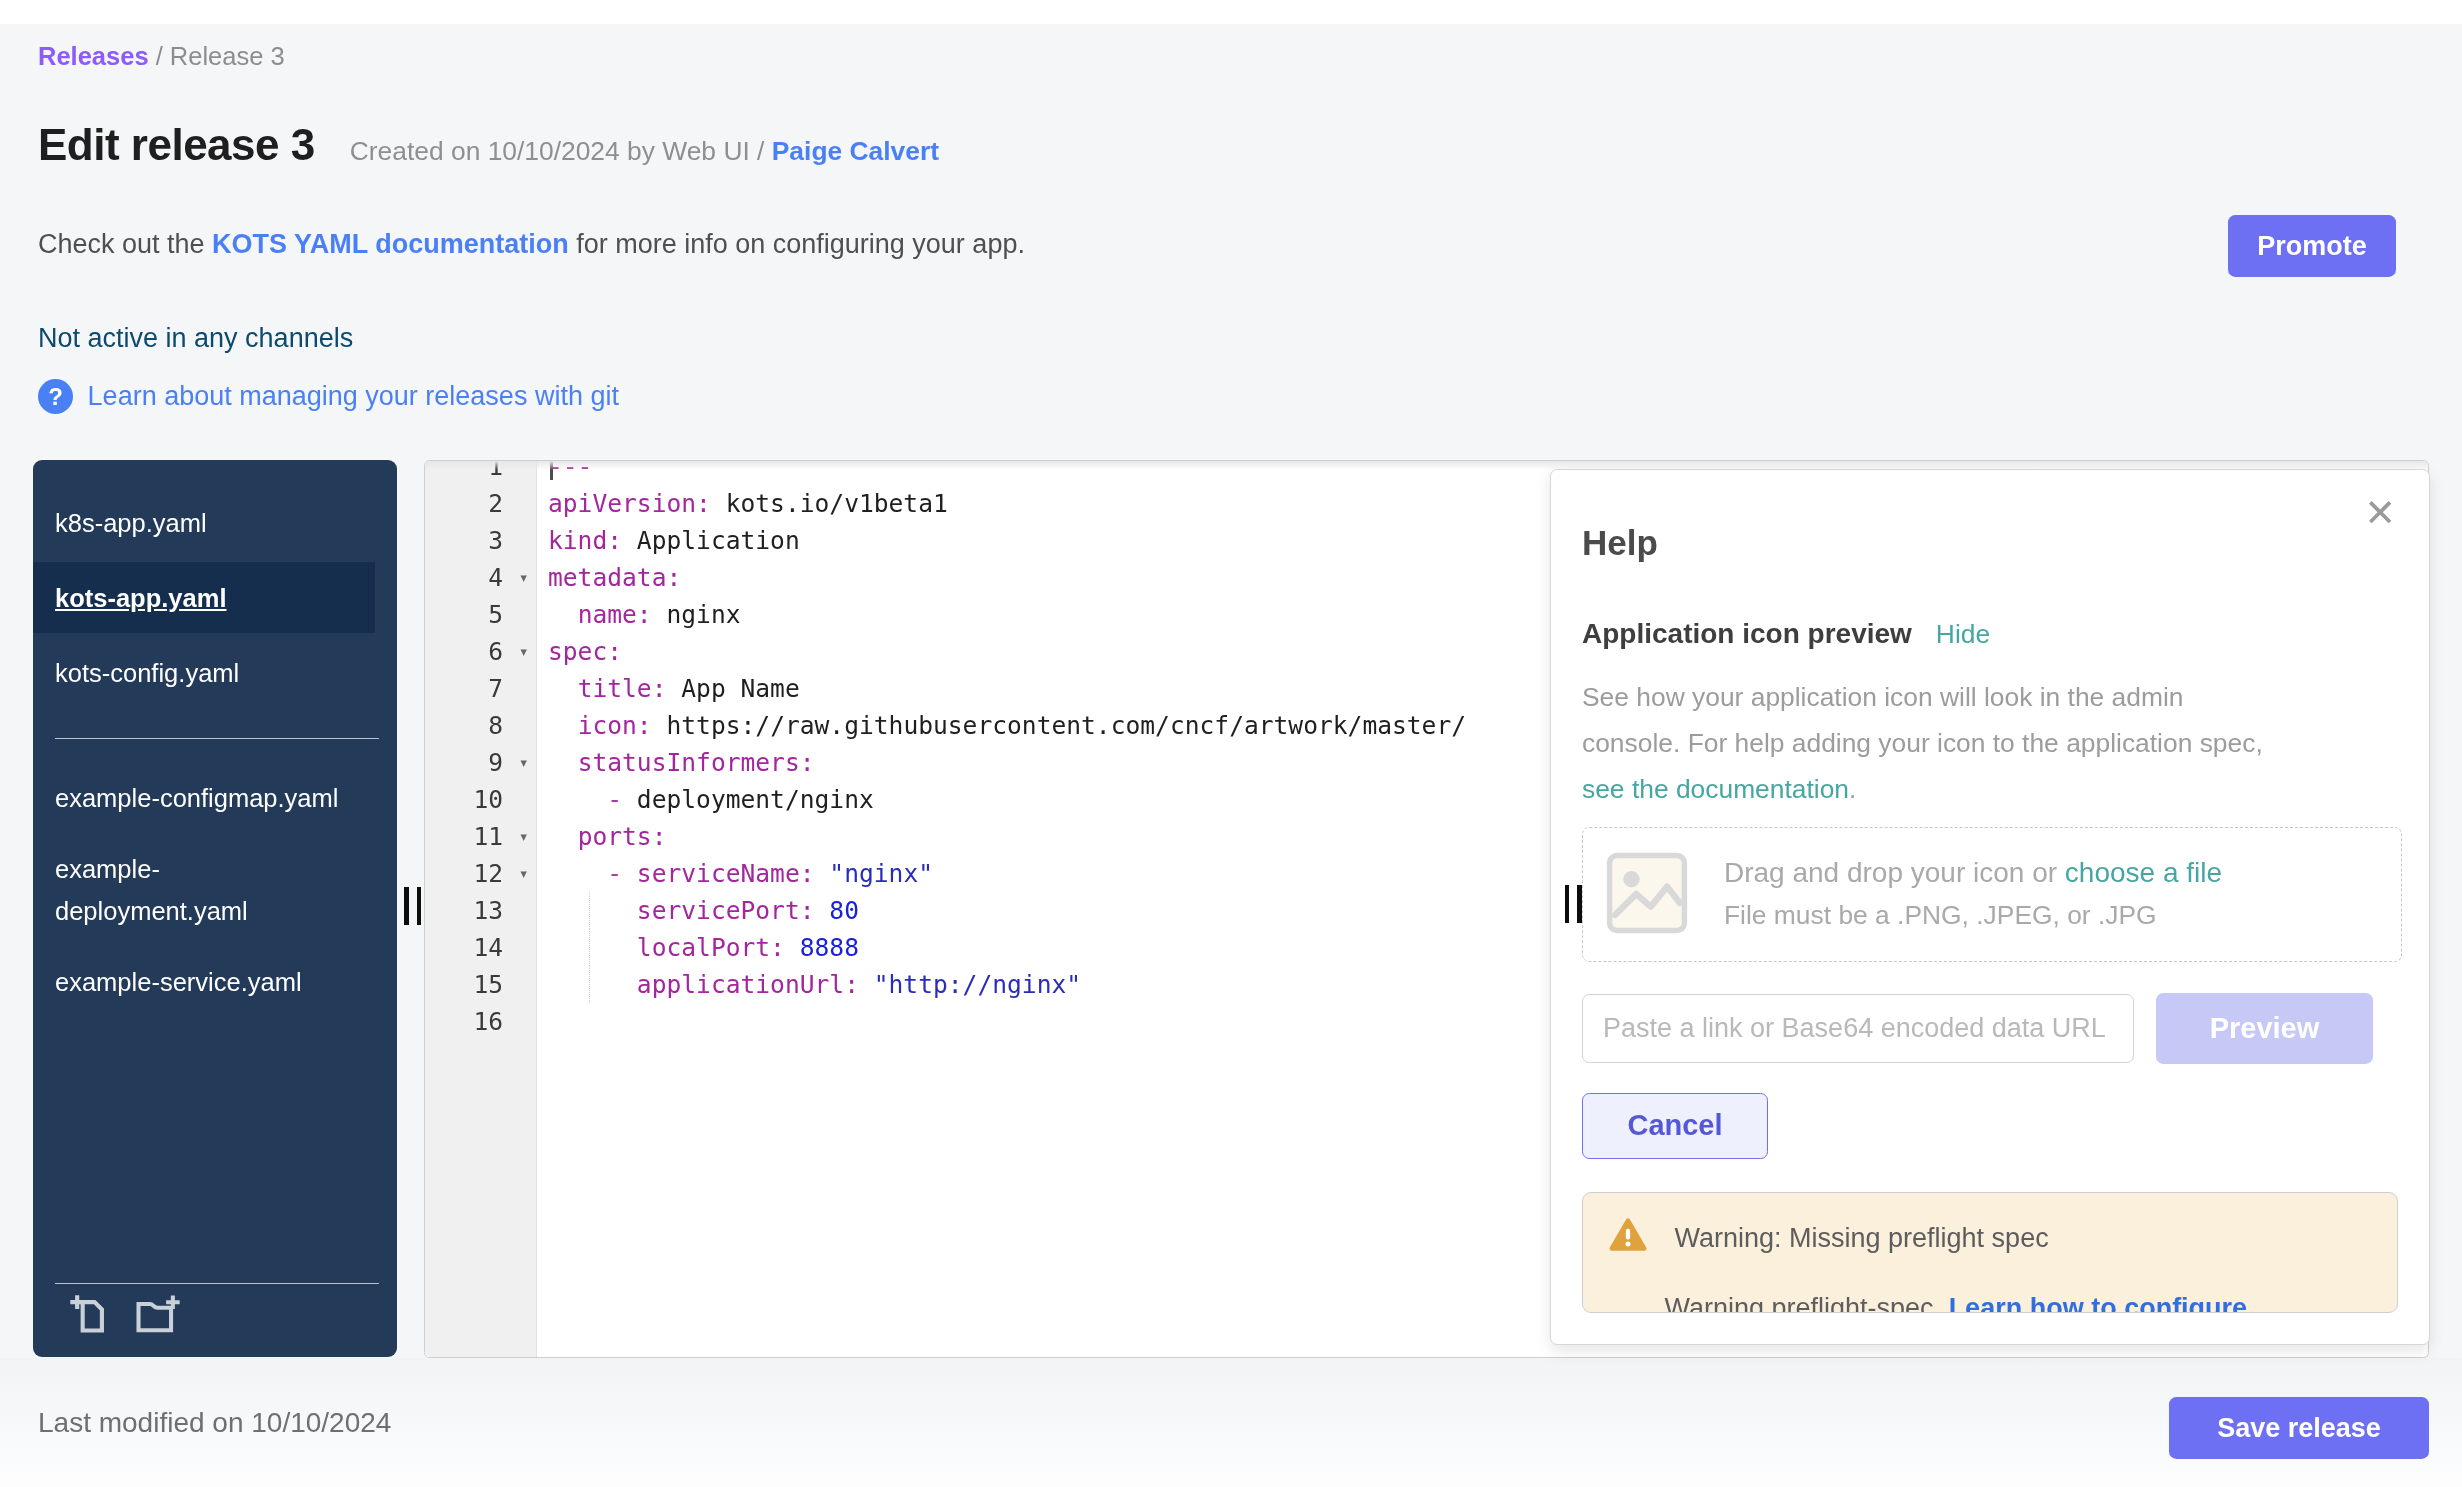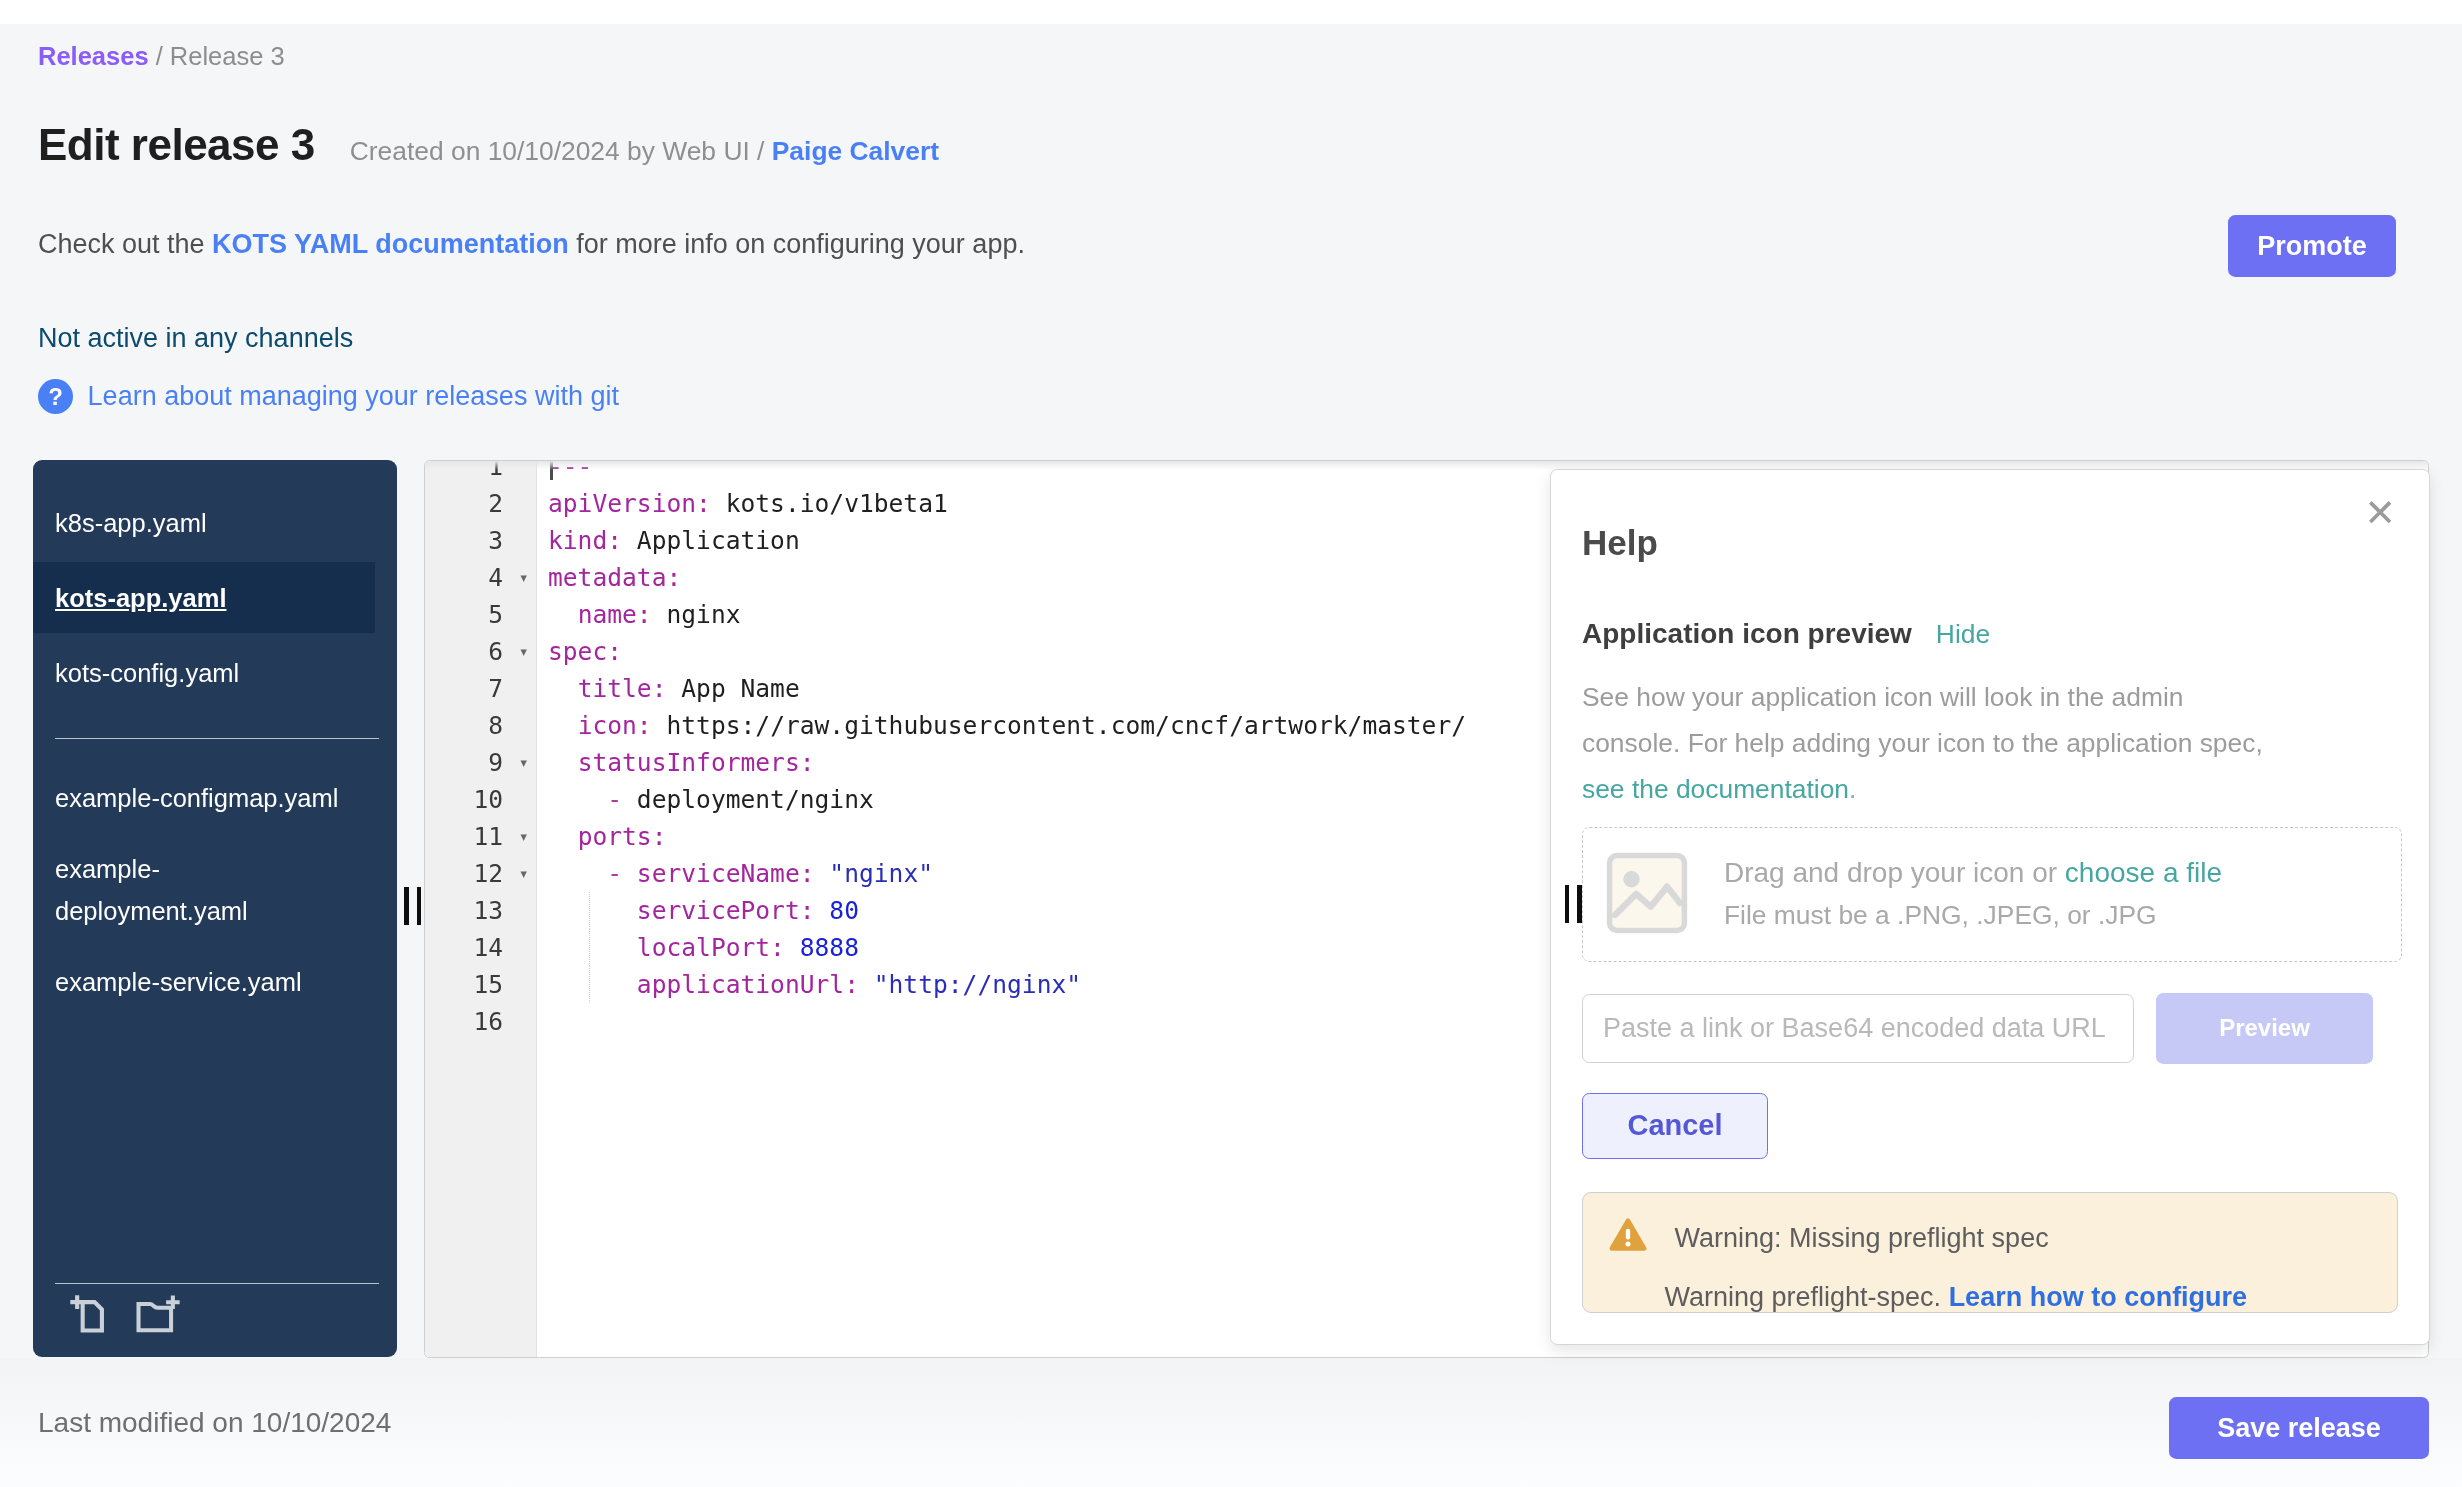--- a/index.html
+++ b/index.html
@@ -79,28 +79,28 @@
   .drop-text{margin-left:35px;}
   .drop-line1{font-size:28px;color:#a9a9a9;}
   .drop-line2{font-size:26.4px;color:#a9a9a9;margin-top:11px;}
   .handle-help{left:13.7px;top:415px;position:absolute;display:flex;gap:8.2px;cursor:col-resize;}
   .handle-help .vbar{width:4.6px;height:38px;background:#0d0d0d;}
   .input-row{margin-top:31px;display:flex;align-items:center;}
   .url-input{width:510px;height:67px;padding:0 20px;border:1.8px solid #d2d2d2;border-radius:7.3px;
     font-family:"Liberation Sans",sans-serif;font-size:27px;color:#000000;background:#fff;}
   .url-input::placeholder{color:#b9b9b9;}
   .preview-btn{margin-left:22px;width:217px;height:71px;background:#c6c8f6;border:none;border-radius:7.3px;
-    color:#fff;font-size:24px;font-weight:700;font-family:"Liberation Sans",sans-serif;cursor:default;}
+    color:#fff;font-size:29px;font-weight:700;font-family:"Liberation Sans",sans-serif;cursor:default;}
   .cancel-btn{margin-top:29px;width:186px;height:66px;border-radius:7.3px;border:1.8px solid #6e70f4;
     background:#eef0fe;color:#5457d6;font-size:29px;font-weight:700;
     font-family:"Liberation Sans",sans-serif;cursor:pointer;}
   .warning-box{margin-top:33px;border:1.8px solid #cfcfcf;background:#fbf0dc;border-radius:9px;
     padding:24px 25.5px 0 25.5px;height:95px;overflow:hidden;font-size:27px;color:#5d5d5d;}
   .warn-line1{display:flex;align-items:center;gap:28px;}
-  .warn-line2{margin-top:22px;margin-left:56px;}
+  .warn-line2{margin-top:33px;margin-left:56px;}
   .warn-link{color:#2f6fe0;font-weight:600;cursor:pointer;}
 
   
   .footer{position:absolute;left:0;right:0;top:1358px;bottom:0;
     background:linear-gradient(180deg,#f2f3f5 0%,#fafbfc 75%,#fdfdfe 100%);z-index:0;}
   .last-modified{position:absolute;left:38px;top:49px;font-size:28px;color:#6f6f6f;}
   .save-btn{position:absolute;left:2169px;top:39px;width:260px;height:62px;}
 </style>
 </head>
 <body>

